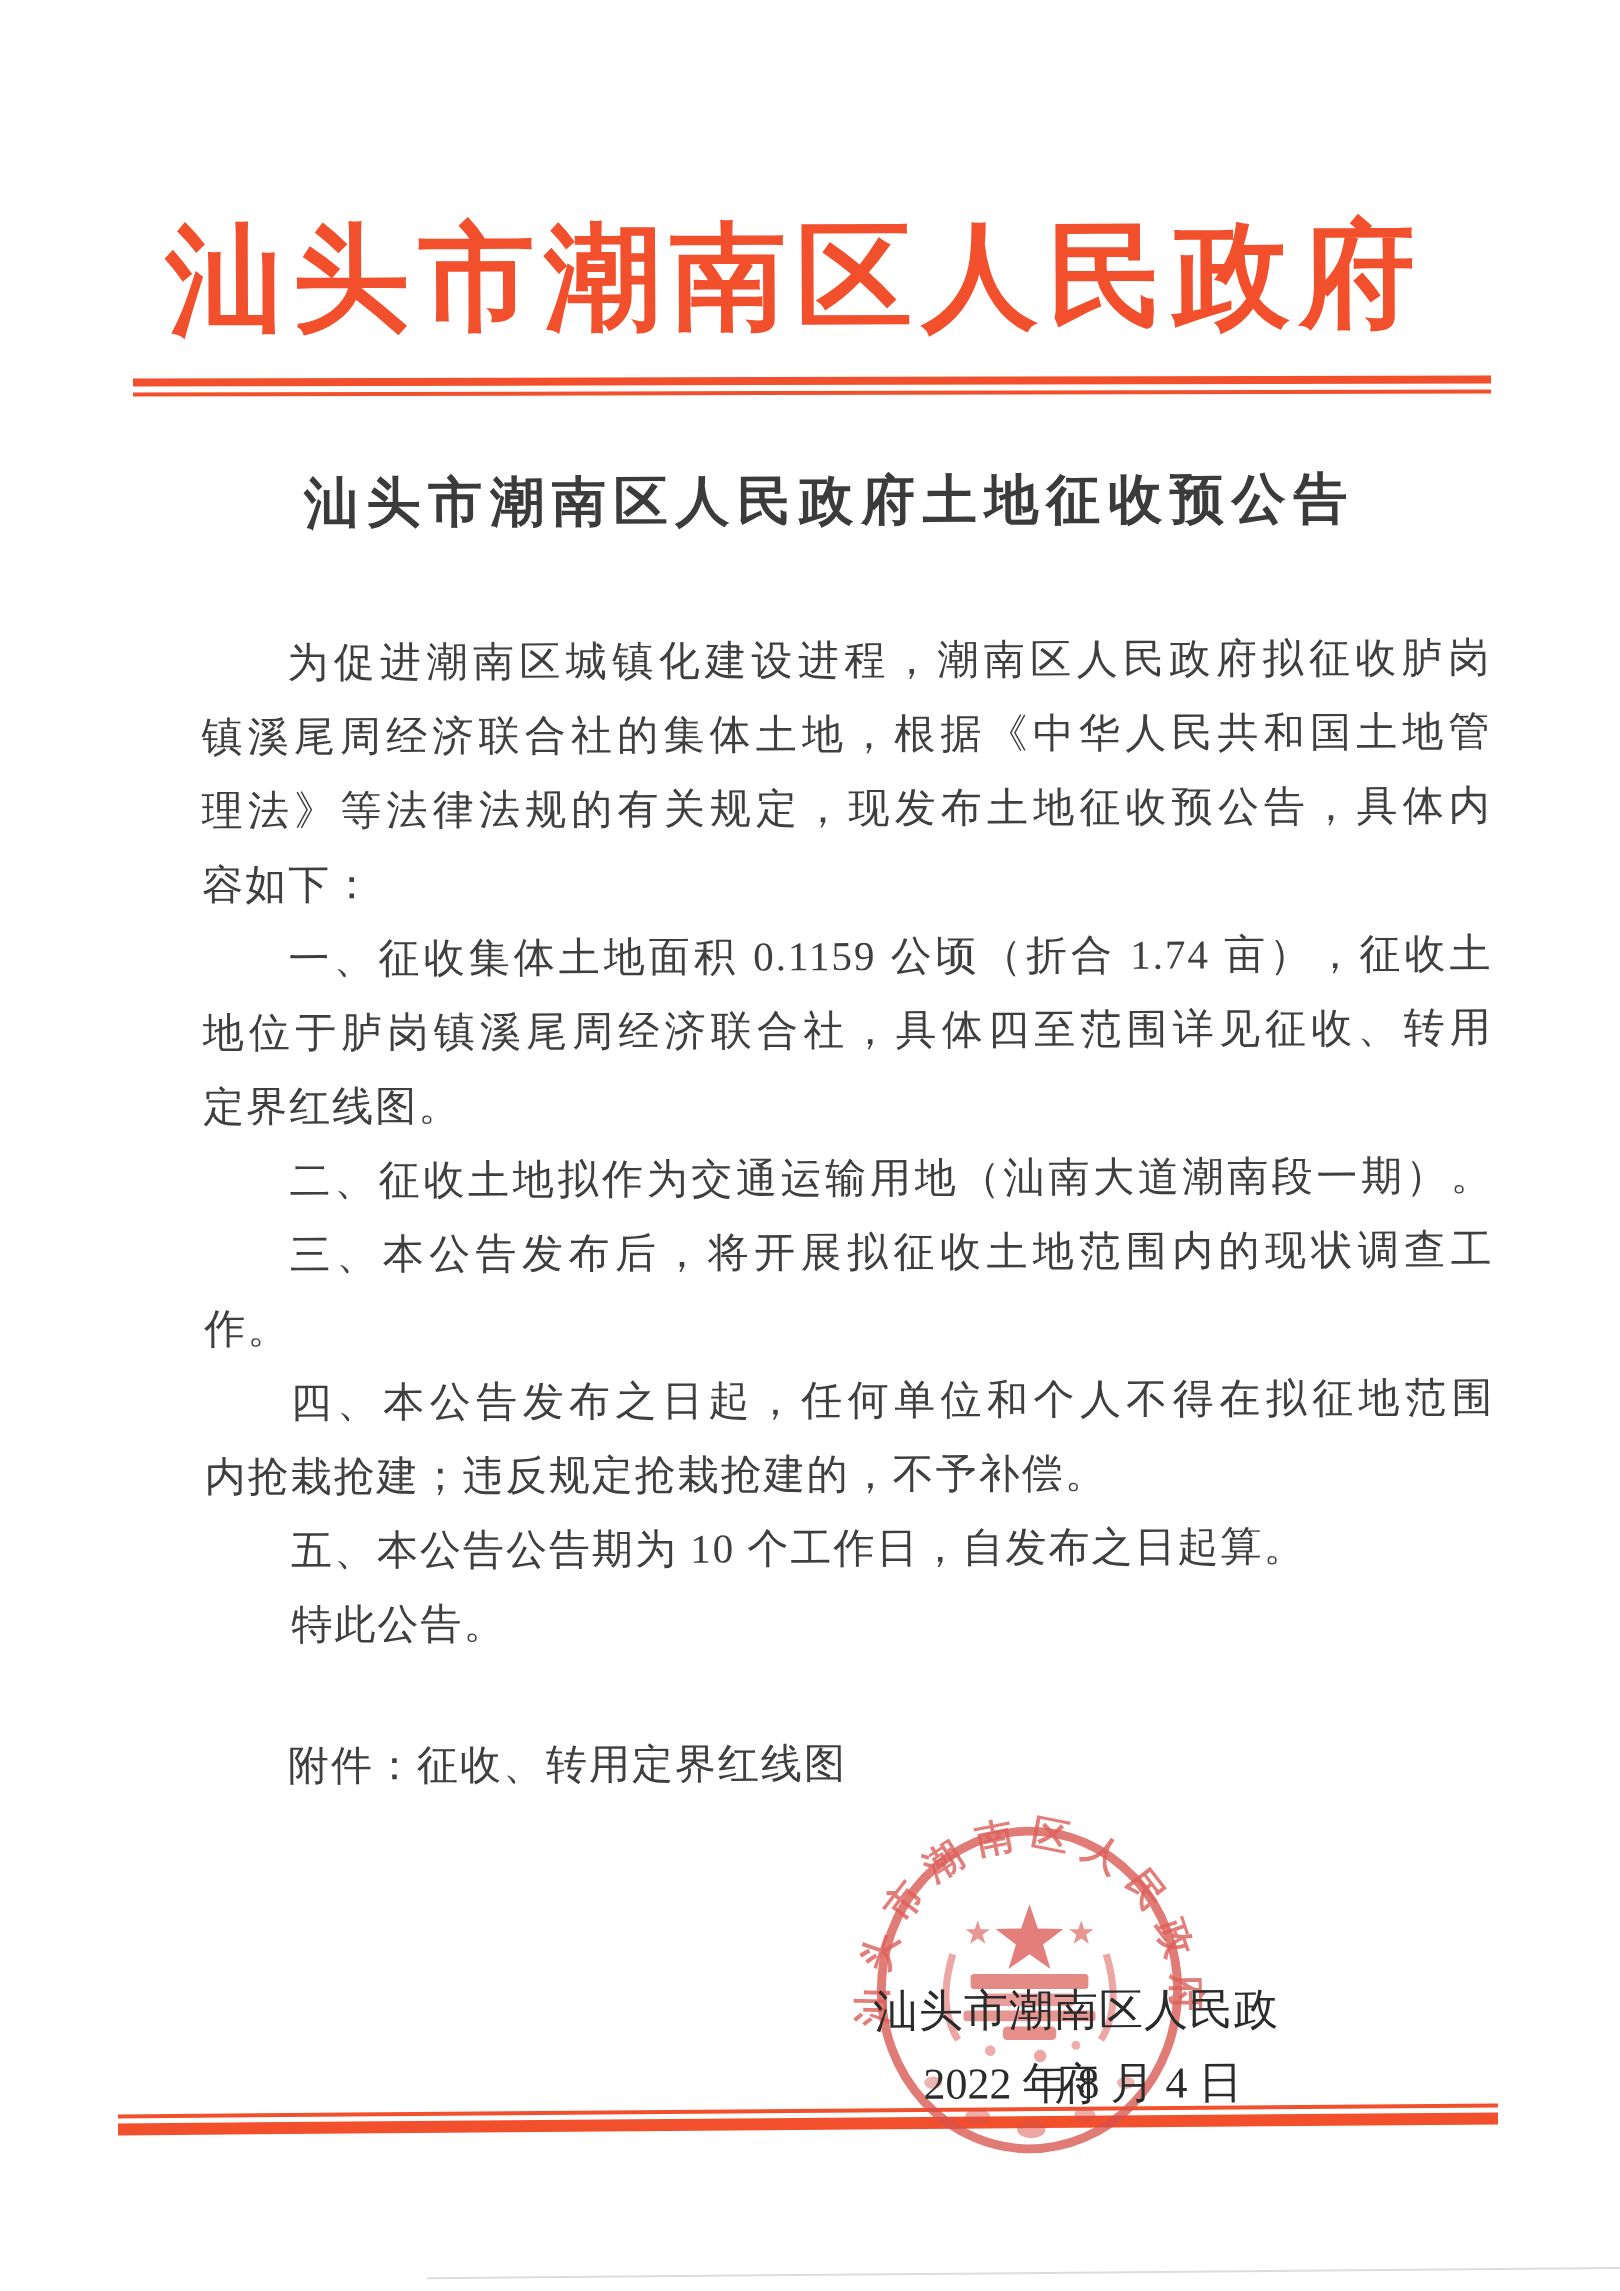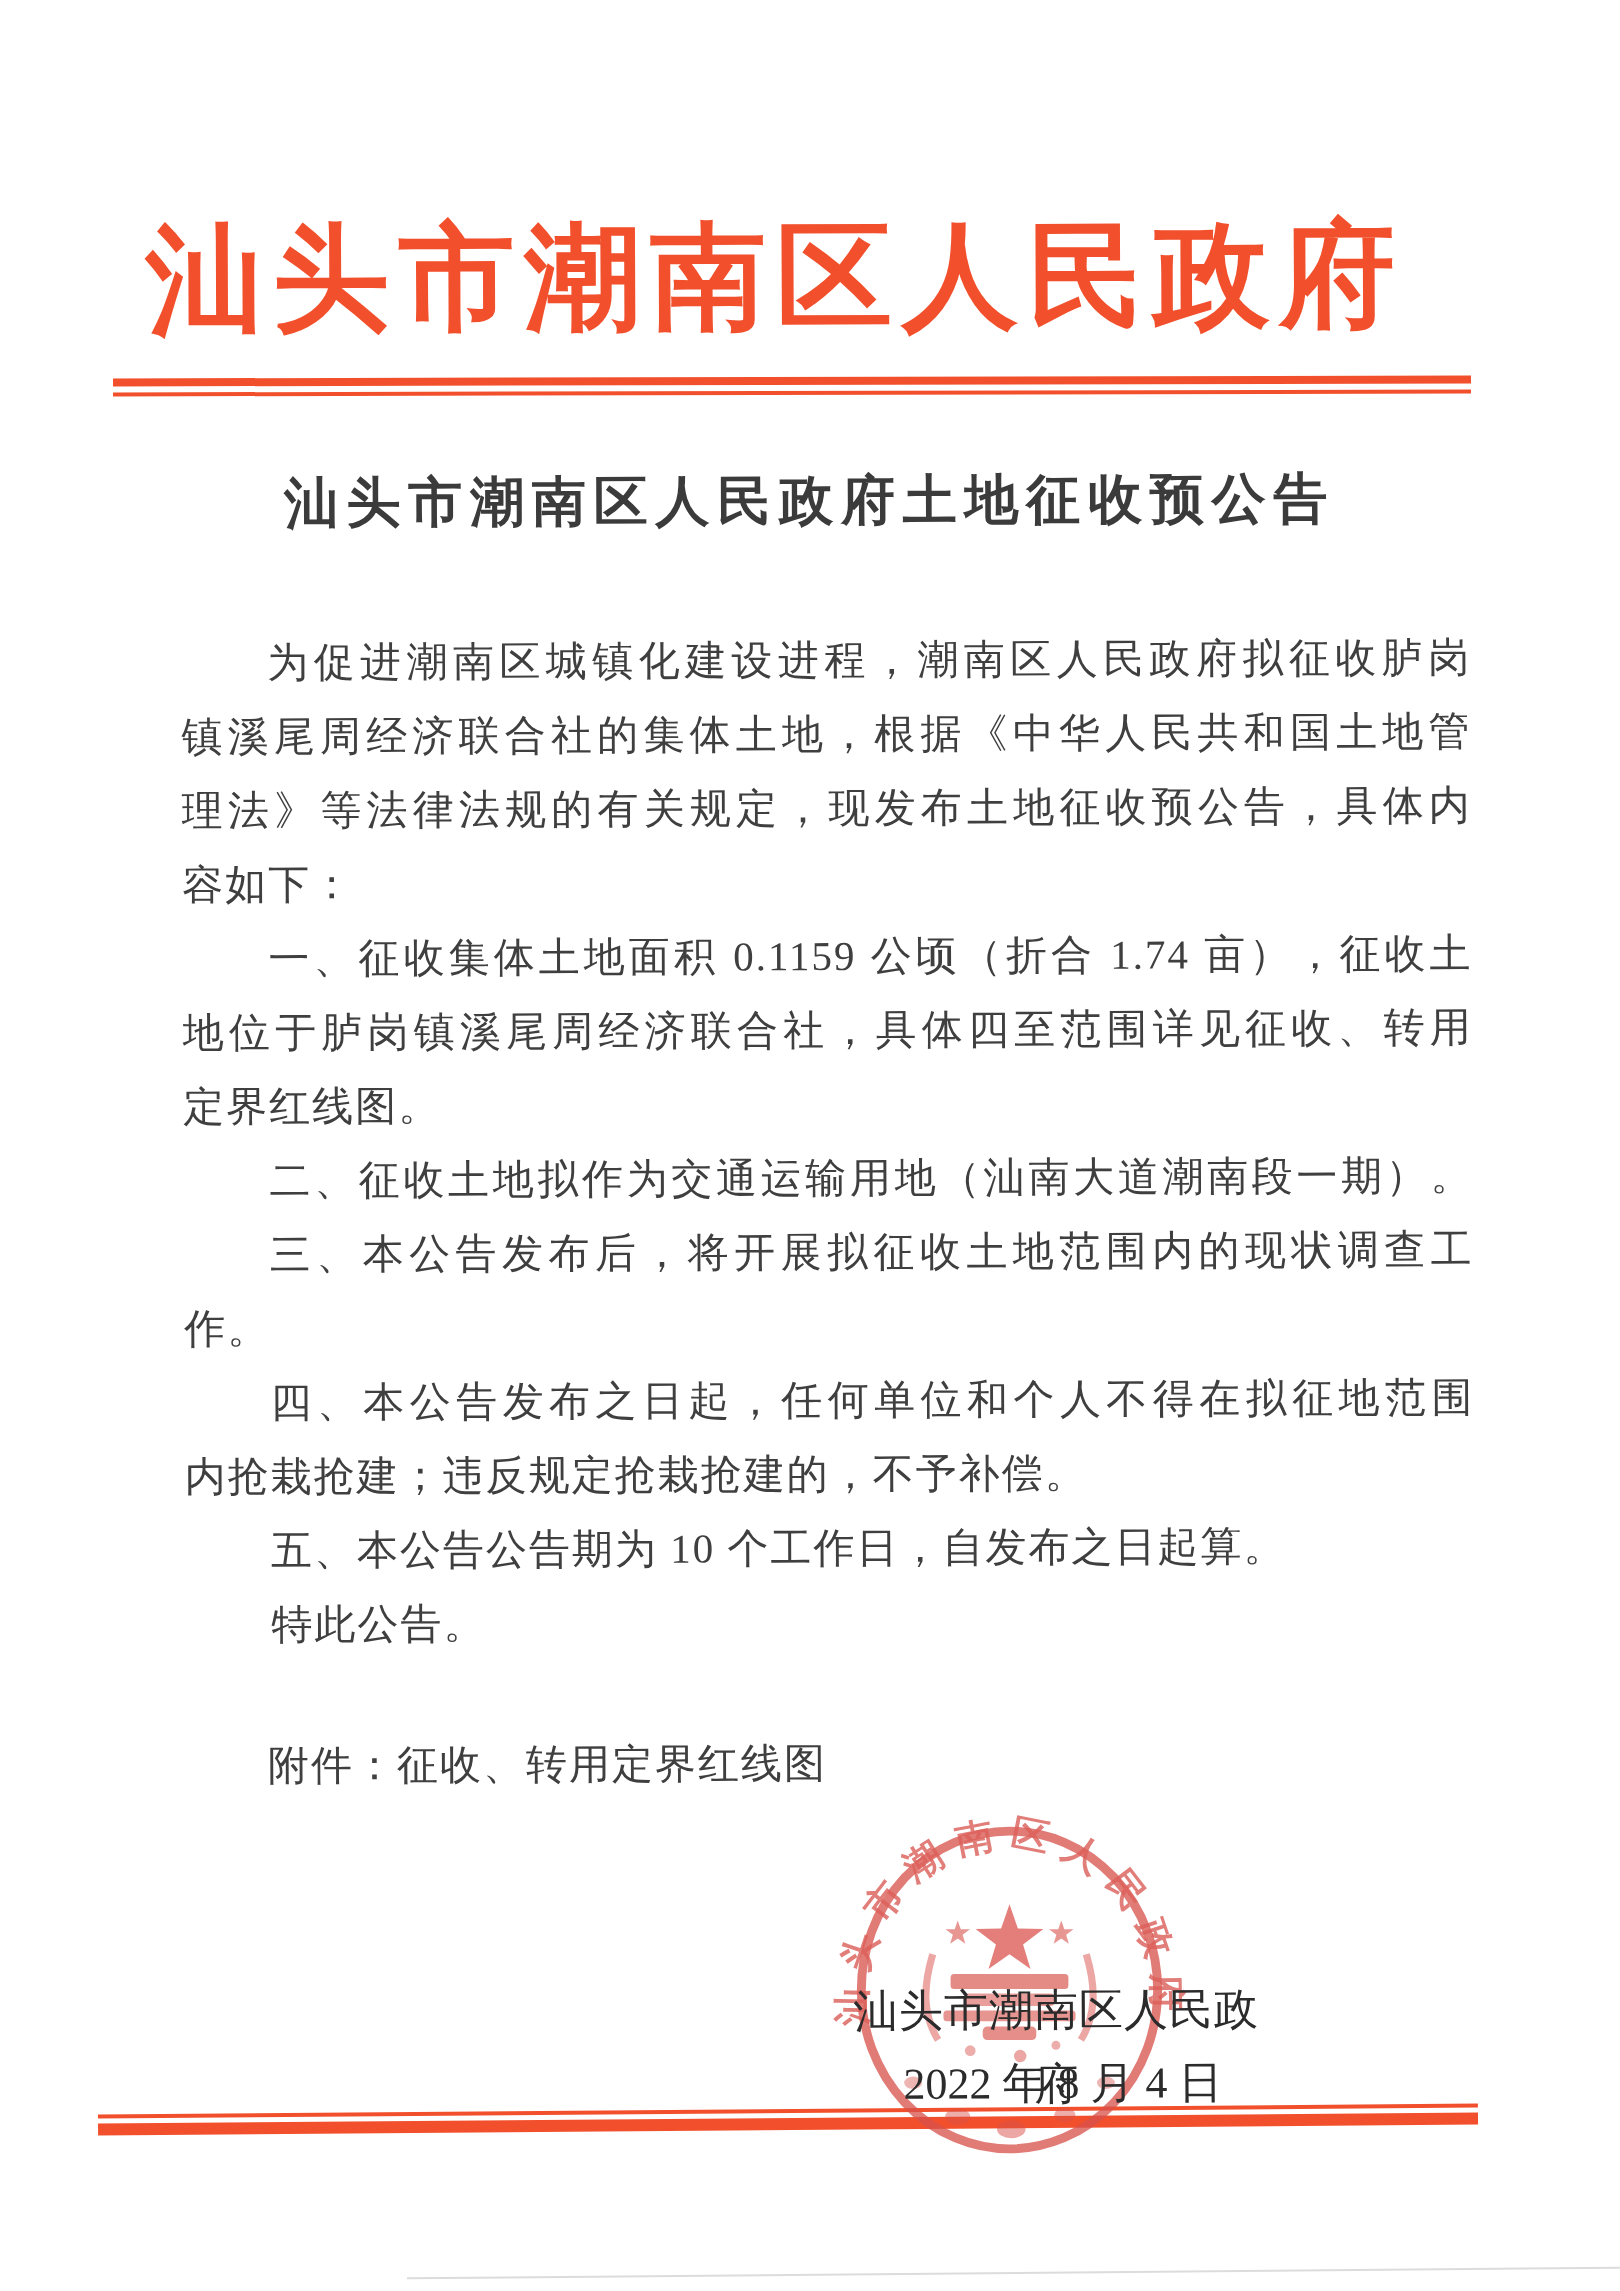--- a/index.html
+++ b/index.html
@@ -3,21 +3,21 @@
 <meta charset="utf-8">
 <style>
   html,body{margin:0;padding:0;}
   body{
     width:1620px;height:2292px;
     background:#ffffff;
     position:relative;
     overflow:hidden;
     font-family:"Liberation Serif","DejaVu Serif",serif;
   }
-  .page{position:absolute;inset:0;}
+  .page{position:absolute;inset:0;margin-left:20px;}
 
   
   .letterhead{
     position:absolute;left:147px;top:200px;width:1137px;
     font-size:116px;font-weight:bold;letter-spacing:9.8px;
     color:#f2502c;white-space:nowrap;
     transform:rotate(-0.2deg);
   }
   .letterhead-rule{
     position:absolute;left:113px;top:377px;width:1358px;

